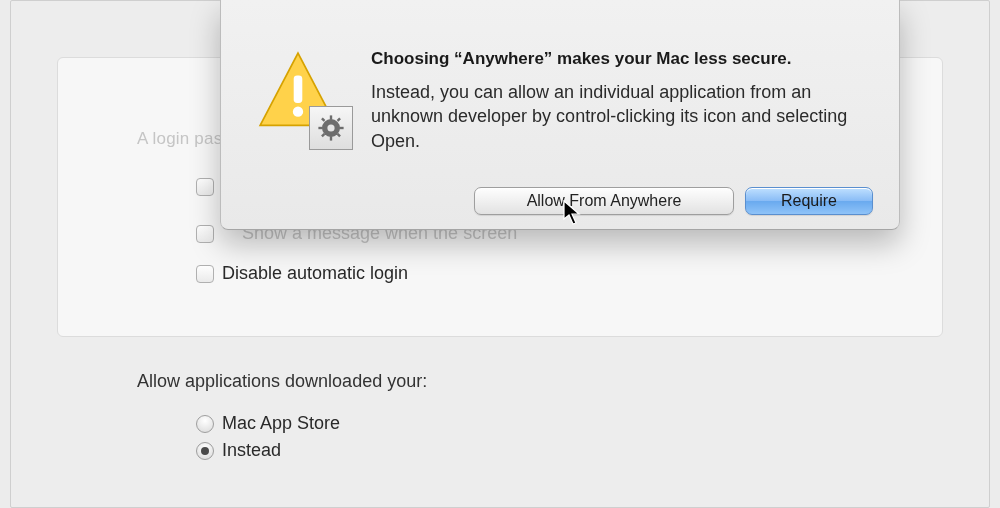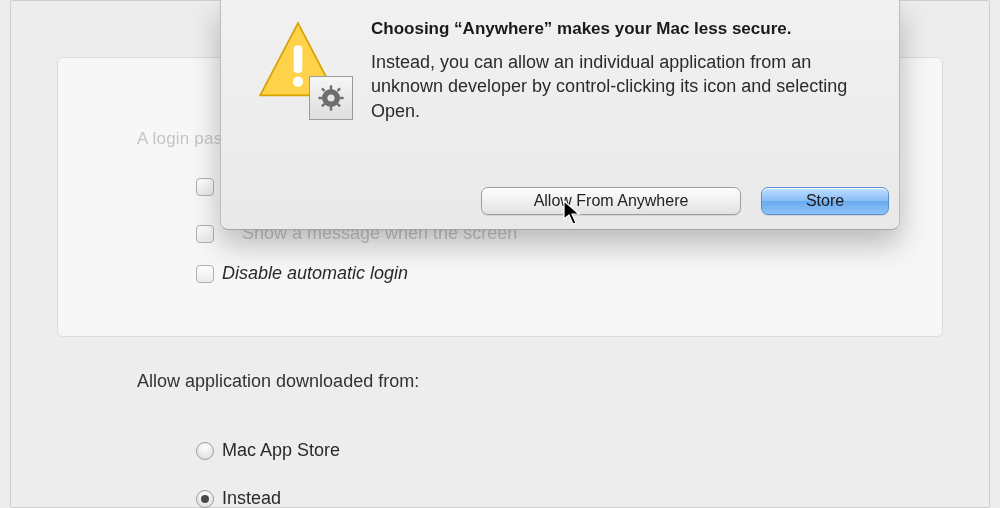--- a/index.html
+++ b/index.html
@@ -35,21 +35,21 @@
       letter-spacing: 0.2px;
     }
     .bg-checkbox-row {
       position: absolute;
       display: flex;
       align-items: center;
       gap: 8px;
     }
     .bg-checkbox-row.r1 { left: 185px; top: 175px; }
     .bg-checkbox-row.r2 { left: 185px; top: 222px; gap: 28px; }
-    .bg-checkbox-row.r3 { left: 185px; top: 262px; font-style: italic; }
+    .bg-checkbox-row.r3 { left: 185px; top: 262px; }
     .mac-checkbox {
       width: 18px; height: 18px;
       border: 1px solid #b0b0b0;
       border-radius: 4px;
       background: linear-gradient(#fefefe, #eaeaea);
     }
     .bg-checkbox-text {
       font-size: 18px; color: #c5c5c5;
     }
     .bg-checkbox-text.active { color: #2a2a2a; }
@@ -62,21 +62,20 @@
       font-size: 18px;
       color: #333;
     }
     .radio-group {
       position: absolute;
       left: 185px; top: 412px;
     }
     .radio-row {
       display: flex; align-items: center; gap: 8px;
       margin-bottom: 6px;
-      margin-top: 27px;
     }
     .mac-radio {
       width: 18px; height: 18px;
       border: 1px solid #9e9e9e;
       border-radius: 50%;
       background: radial-gradient(circle at 50% 30%, #ffffff, #d9d9d9);
       position: relative;
       display: inline-block;
     }
     .mac-radio.selected::after {
@@ -97,20 +96,21 @@
       border-left: 1px solid #bcbcbc;
       border-right: 1px solid #bcbcbc;
       border-bottom: 1px solid #a5a5a5;
       border-radius: 0 0 8px 8px;
       box-shadow: 0 14px 30px rgba(0,0,0,0.25);
     }
     .dialog-content {
       display: flex;
       padding: 18px 22px 18px 34px;
       gap: 20px;
+      margin-top: 30px;
     }
     .icon-col { width: 96px; position: relative; }
     .warning-triangle svg { width: 86px; height: 86px; }
     .gear-overlay {
       position: absolute;
       left: 54px; top: 58px;
       width: 44px; height: 44px;
       border: 1px solid #9a9a9a;
       background: linear-gradient(#f6f6f6, #dedede);
       display: flex; align-items: center; justify-content: center;
@@ -124,22 +124,22 @@
       margin-bottom: 10px;
       color: #1a1a1a;
     }
     .dialog-body {
       font-size: 18px;
       line-height: 1.35;
       color: #2b2b2b;
     }
     .dialog-buttons {
       position: absolute;
-      bottom: 14px; right: 10px;
-      display: flex; gap: 20px;
+      bottom: 14px; right: 26px;
+      display: flex; gap: 11px;
     }
     .mac-button {
       min-width: 128px;
       padding: 4px 24px;
       font-size: 16px;
       border-radius: 7px;
       border: 1px solid #9e9e9e;
       text-align: center;
       background: linear-gradient(#fefefe, #e2e2e2);
       box-shadow: 0 1px 0 #fff inset, 0 1px 1px rgba(0,0,0,0.1);
@@ -173,21 +173,21 @@
   <div class="bg-checkbox-row r2">
     <span class="mac-checkbox"></span>
     <span class="bg-checkbox-text">Show a message when the screen</span>
   </div>
 
   <div class="bg-checkbox-row r3">
     <span class="mac-checkbox"></span>
     <span class="bg-checkbox-text active">Disable automatic login</span>
   </div>
 
-  <div class="section-allow">Allow application downloaded from:</div>
+  <div class="section-allow">Allow applications downloaded your:</div>
 
   <div class="radio-group">
     <div class="radio-row">
       <span class="mac-radio"></span>
       <span class="radio-label">Mac App Store</span>
     </div>
     <div class="radio-row">
       <span class="mac-radio selected"></span>
       <span class="radio-label">Instead</span>
     </div>
@@ -221,19 +221,19 @@
         </svg>
       </span>
     </div>
     <div class="text-col">
       <div class="dialog-title">Choosing “Anywhere” makes your Mac less secure.</div>
       <div class="dialog-body">Instead, you can allow an individual application from an unknown developer by control-clicking its icon and selecting Open.</div>
     </div>
   </div>
   <div class="dialog-buttons">
     <div class="mac-button wide">Allow From Anywhere</div>
-    <div class="mac-button primary">Store</div>
+    <div class="mac-button primary">Require</div>
   </div>
 </div>
 
 <svg class="cursor" viewBox="0 0 20 26">
   <polygon points="1,1 1,19 6,15 10,24 13,23 9,14 16,14" fill="#000" stroke="#fff" stroke-width="1.2"></polygon>
 </svg>
 
 </body></html>

